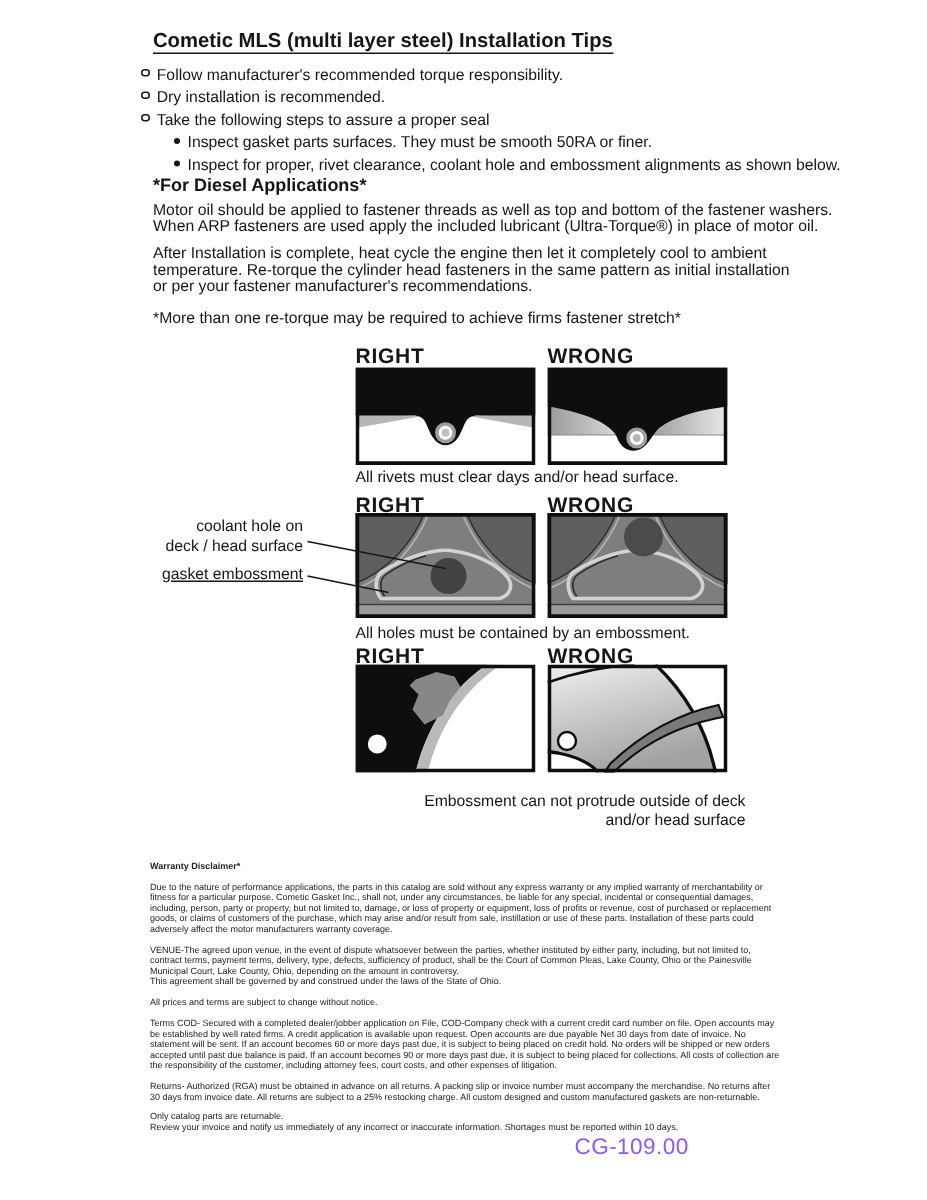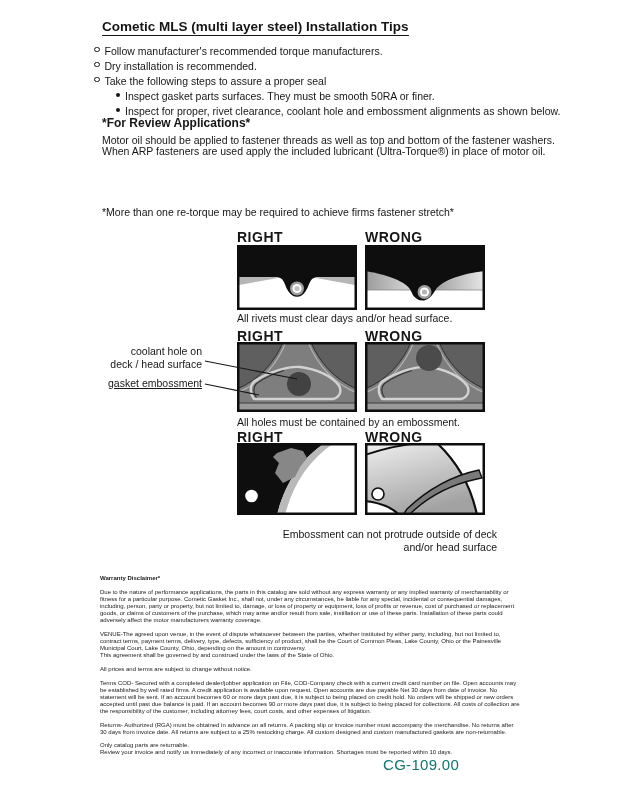--- a/index.html
+++ b/index.html
@@ -24,40 +24,43 @@
   .p1{left:102px;top:135px;width:470px;}
   .p2{left:102px;top:164px;width:470px;}
   .note{left:102px;top:206px;width:470px;font-size:10.5px;}
   .dlabel{width:120px;text-align:left;font-size:14px;font-weight:bold;letter-spacing:0.5px;}
   .caption{font-size:10.5px;line-height:13px;white-space:pre-line;}
   .panel{display:block;}
   .ann{width:150px;text-align:right;font-size:10.5px;line-height:12.5px;white-space:pre-line;}
   .legal{left:100px;top:575px;width:420px;font-size:6px;line-height:7.1px;color:#222;}
   .legal .lh{font-weight:bold;margin:0 0 7px 0;}
   .legal p{margin:0 0 6.5px 0;white-space:pre-line;}
-  .footer{left:383px;top:756px;font-size:15px;letter-spacing:0.3px;color:#0f766e;}
+  .footer{left:383px;top:756px;font-size:15px;letter-spacing:0.3px;color:#8b5cf6;}
 </style>
 </head>
 <body>
 
 <div class="page">
 
   <div class="abs title">Cometic MLS (multi layer steel) Installation Tips</div>
 
   <div class="abs bullets">
-    <div class="b"><span class="dot open"></span><span class="txt">Follow manufacturer's recommended torque manufacturers.</span></div>
+    <div class="b"><span class="dot open"></span><span class="txt">Follow manufacturer's recommended torque responsibility.</span></div>
     <div class="b"><span class="dot open"></span><span class="txt">Dry installation is recommended.</span></div>
     <div class="b"><span class="dot open"></span><span class="txt">Take the following steps to assure a proper seal</span></div>
     <div class="b sub"><span class="dot fill"></span><span class="txt">Inspect gasket parts surfaces.  They must be smooth 50RA or finer.</span></div>
     <div class="b sub"><span class="dot fill"></span><span class="txt">Inspect for proper, rivet clearance, coolant hole and embossment alignments as shown below.</span></div>
   </div>
 
-  <div class="abs h2">*For Review Applications*</div>
+  <div class="abs h2">*For Diesel Applications*</div>
   <div class="abs para p1">Motor oil should be applied to fastener threads as well as top and bottom of the fastener washers.
 When ARP fasteners are used apply the included lubricant (Ultra-Torque®) in place of motor oil.</div>
+  <div class="abs para p2">After Installation is complete, heat cycle the engine then let it completely cool to ambient
+temperature. Re-torque the cylinder head fasteners in the same pattern as initial installation
+or per your fastener manufacturer's recommendations.</div>
   <div class="abs note">*More than one re-torque may be required to achieve firms fastener stretch*</div>
 
   <div class="abs dlabel" style="left:237px;top:229px;">RIGHT</div>
   <div class="abs dlabel" style="left:365px;top:229px;">WRONG</div>
 
   <svg class="abs panel" style="left:237px;top:245px;" width="120" height="65" viewBox="0 0 120 65">
     <rect x="0" y="0" width="120" height="65" fill="#ffffff"></rect>
     <polygon points="2,30 44,32.5 2,40" fill="#b6b6b6"></polygon>
     <polygon points="118,30 76,32.5 118,40" fill="#b6b6b6"></polygon>
     <path d="M0 0 H120 V32 H82 C72 32 73.5 39 68.5 46.5 C64 53.5 56 53.5 51.5 46.5 C46.5 39 48 32 38 32 H0 Z" fill="#0e0e0e"></path>

